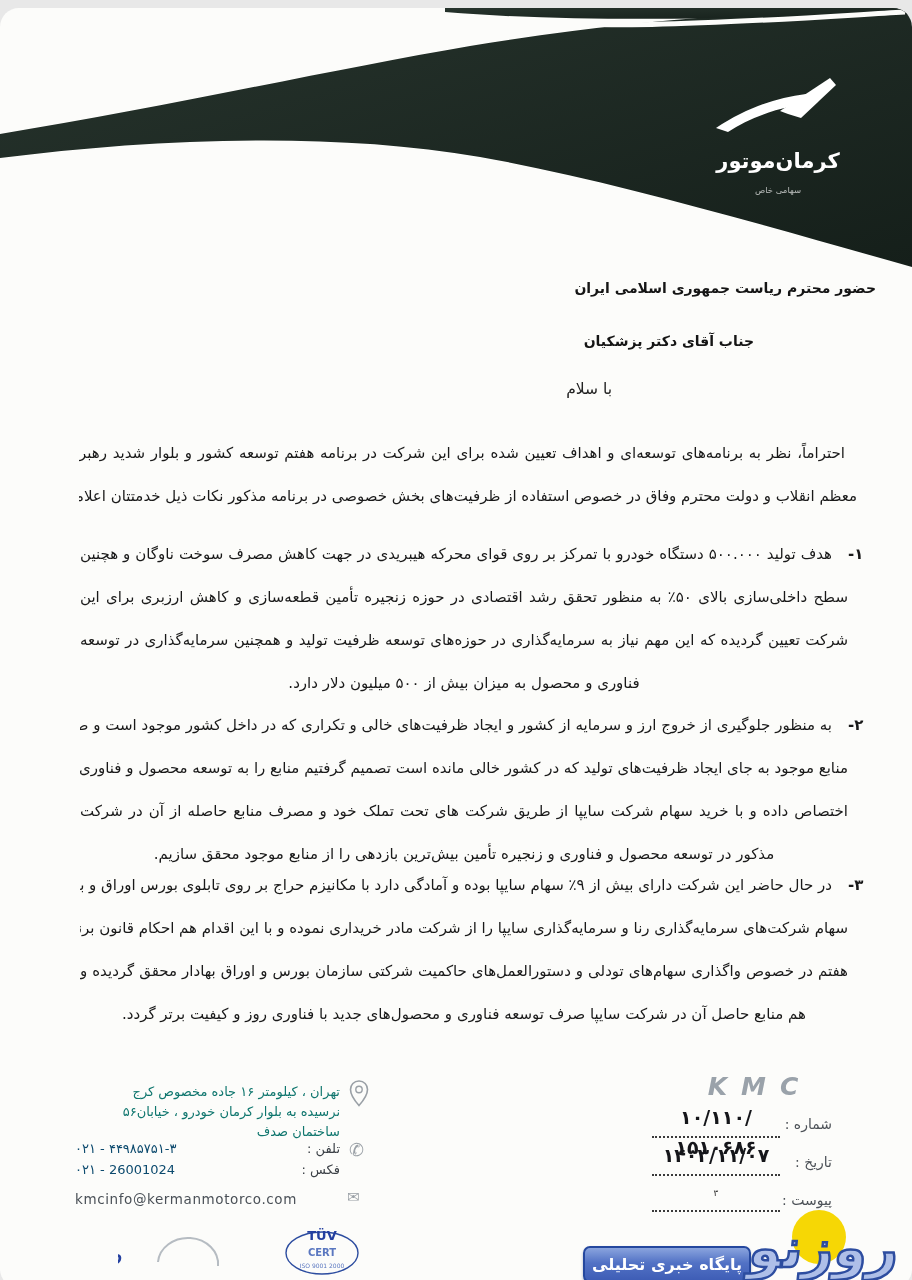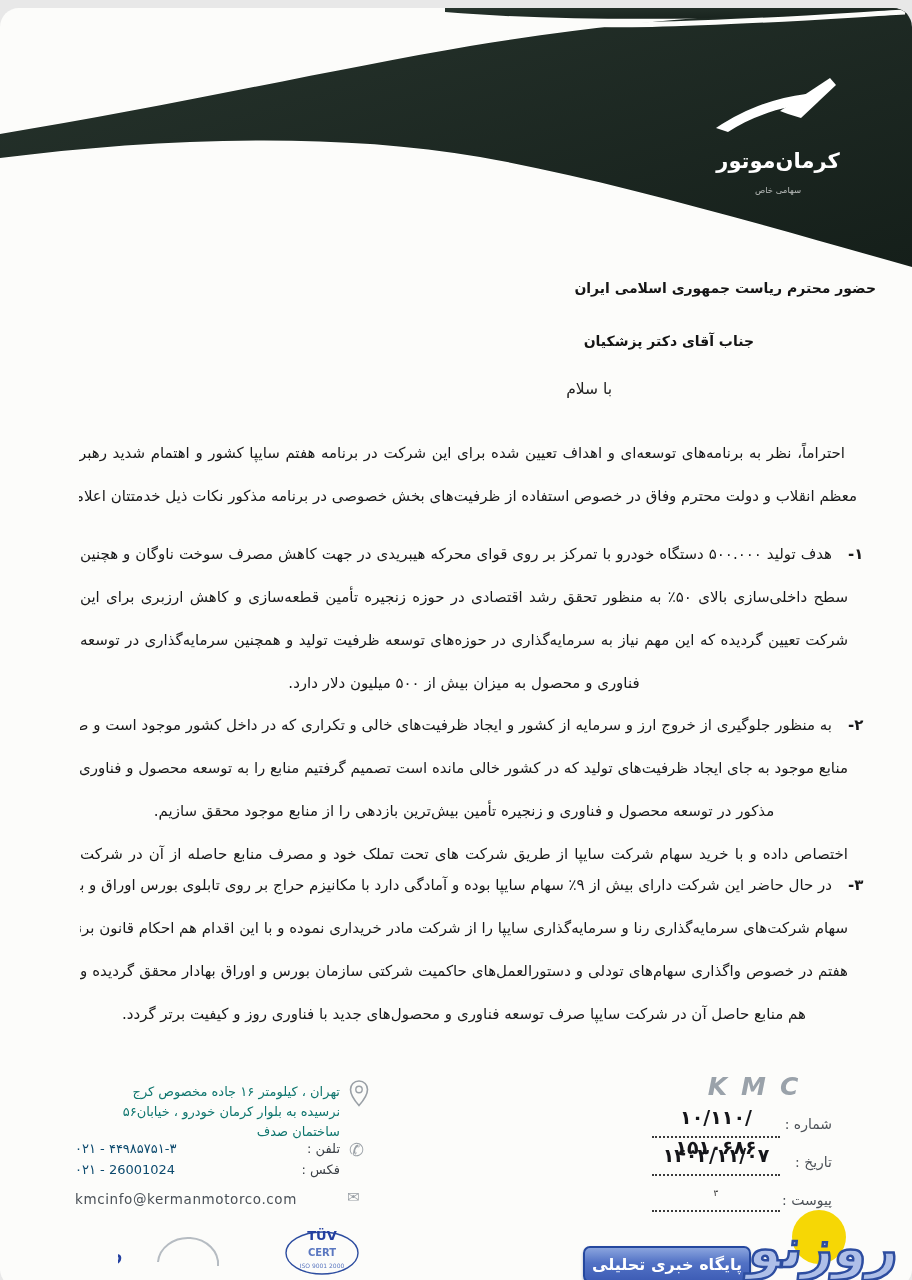--- a/index.html
+++ b/index.html
@@ -91,38 +91,38 @@
     </g>
   </svg>
   <div class="brand-fa">کرمان‌موتور</div>
   <div class="brand-sub">سهامی خاص</div>
 
   <div class="recip recip1">حضور محترم ریاست جمهوری اسلامی ایران</div>
   <div class="recip recip2">جناب آقای دکتر پزشکیان</div>
   <div class="salutation">با سلام</div>
 
   <div class="intro">
-    <div class="bline indent">احتراماً، نظر به برنامه‌های توسعه‌ای و اهداف تعیین شده برای این شرکت در برنامه هفتم سایپا کشور و اهتمام شدید رهبر</div>
+    <div class="bline indent">احتراماً، نظر به برنامه‌های توسعه‌ای و اهداف تعیین شده برای این شرکت در برنامه هفتم توسعه کشور و بلوار شدید رهبر</div>
     <div class="bline">معظم انقلاب و دولت محترم وفاق در خصوص استفاده از ظرفیت‌های بخش خصوصی در برنامه مذکور نکات ذیل خدمتتان اعلام می‌گردد.</div>
   </div>
 
   <div class="item" style="top:525px">
     <span class="num">۱-</span>
     <div class="bline first">هدف تولید ۵۰۰.۰۰۰ دستگاه خودرو با تمرکز بر روی قوای محرکه هیبریدی در جهت کاهش مصرف سوخت ناوگان و هچنین</div>
     <div class="bline">سطح داخلی‌سازی بالای ۵۰٪ به منظور تحقق رشد اقتصادی در حوزه زنجیره تأمین قطعه‌سازی و کاهش ارزبری برای این</div>
     <div class="bline">شرکت تعیین گردیده که این مهم نیاز به سرمایه‌گذاری در حوزه‌های توسعه ظرفیت تولید و همچنین سرمایه‌گذاری در توسعه</div>
     <div class="bline center">فناوری و محصول به میزان بیش از ۵۰۰ میلیون دلار دارد.</div>
   </div>
 
   <div class="item" style="top:696px">
     <span class="num">۲-</span>
     <div class="bline first">به منظور جلوگیری از خروج ارز و سرمایه از کشور و ایجاد ظرفیت‌های خالی و تکراری که در داخل کشور موجود است و صرف</div>
     <div class="bline">منابع موجود به جای ایجاد ظرفیت‌های تولید که در کشور خالی مانده است تصمیم گرفتیم منابع را به توسعه محصول و فناوری</div>
+    <div class="bline">اختصاص داده و با خرید سهام شرکت سایپا از طریق شرکت های تحت تملک خود و مصرف منابع حاصله از آن در شرکت</div>
     <div class="bline center">مذکور در توسعه محصول و فناوری و زنجیره تأمین بیش‌ترین بازدهی را از منابع موجود محقق سازیم.</div>
-    <div class="bline">اختصاص داده و با خرید سهام شرکت سایپا از طریق شرکت های تحت تملک خود و مصرف منابع حاصله از آن در شرکت</div>
   </div>
 
   <div class="item" style="top:856px">
     <span class="num">۳-</span>
     <div class="bline first">در حال حاضر این شرکت دارای بیش از ۹٪ سهام سایپا بوده و آمادگی دارد با مکانیزم حراج بر روی تابلوی بورس اوراق و بهادار</div>
     <div class="bline">سهام شرکت‌های سرمایه‌گذاری رنا و سرمایه‌گذاری سایپا را از شرکت مادر خریداری نموده و با این اقدام هم احکام قانون برنامه</div>
     <div class="bline">هفتم در خصوص واگذاری سهام‌های تودلی و دستورالعمل‌های حاکمیت شرکتی سازمان بورس و اوراق بهادار محقق گردیده و</div>
     <div class="bline center">هم منابع حاصل آن در شرکت سایپا صرف توسعه فناوری و محصول‌های جدید با فناوری روز و کیفیت برتر گردد.</div>
   </div>
 

